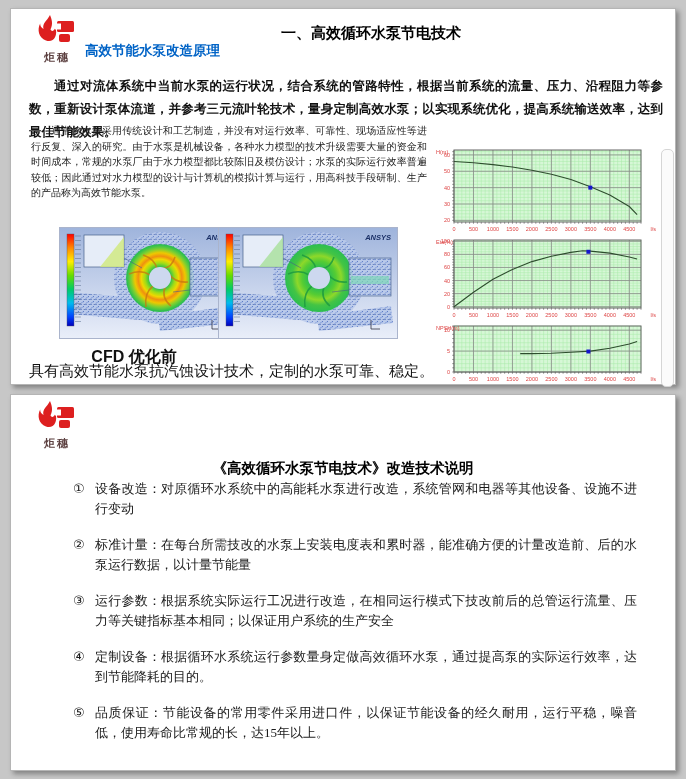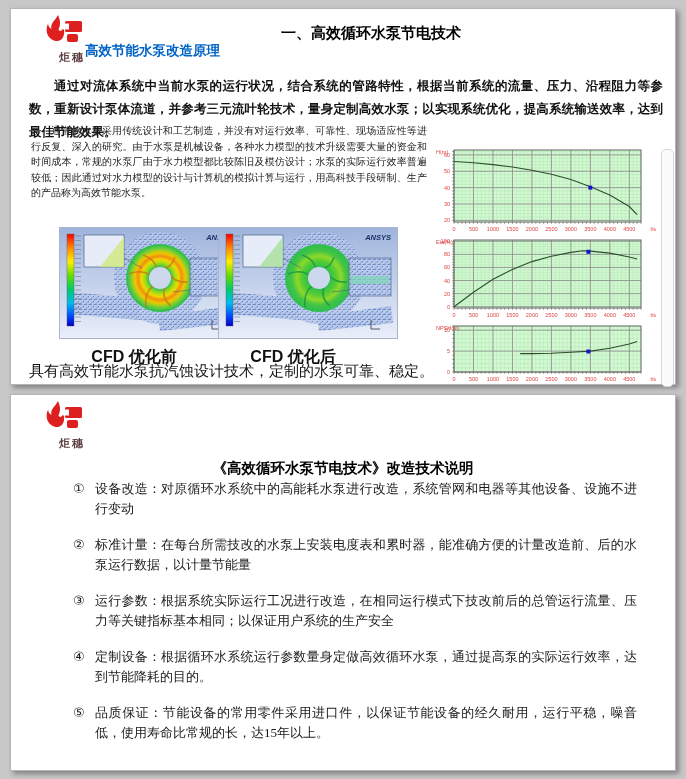--- a/index.html
+++ b/index.html
@@ -12,21 +12,21 @@
   }
   .slide{
     position:absolute;left:10px;width:666px;height:377px;
     background:#ffffff;border:1px solid #b5b5b5;
     box-shadow:3px 3px 5px rgba(0,0,0,.35);
     box-sizing:border-box;
   }
   #slide1{top:8px;}
   #slide2{top:394px;}
 
-  .logo{position:absolute;left:18px;top:5px;width:56px;text-align:right;}
+  .logo{position:absolute;left:18px;top:5px;width:56px;text-align:center;}
   .logo .logo-cn{font-size:11px;font-weight:bold;color:#5c4040;letter-spacing:2px;margin-top:-2px;}
 
   .s1-title{position:absolute;left:0;right:0;top:15px;text-align:center;
     transform:translateX(28px);font-size:15px;font-weight:bold;color:#000;}
   .s1-heading{position:absolute;left:74px;top:33px;font-size:13.5px;font-weight:bold;color:#0063c6;}
   .s1-intro{position:absolute;left:18px;right:12px;top:66px;
     font-size:12.5px;font-weight:bold;line-height:1.85;text-align:justify;text-indent:2em;}
   .s1-body{position:absolute;left:20px;top:114px;width:396px;
     font-size:10px;line-height:1.55;text-align:justify;text-indent:2em;color:#222;}
   .figures{position:absolute;left:48px;top:218px;display:flex;gap:9px;}
@@ -230,21 +230,20 @@
         <line x1="64" y1="30" x2="82" y2="40" stroke="#45608a" stroke-width="0.6"></line>
         <rect x="130" y="30" width="42" height="38" fill="url(#spkA)" stroke="#45608a" stroke-width="0.7" opacity="0.9"></rect>
         <rect x="132" y="48" width="38" height="8" fill="#7fd8b8" opacity="0.7"></rect>
         <line x1="130" y1="62" x2="113" y2="64" stroke="#45608a" stroke-width="0.6"></line>
         <text x="172" y="12" text-anchor="end" font-size="7.5" font-weight="bold" font-style="italic" fill="#1a2f66">ANSYS</text>
         <g stroke="#334" stroke-width="0.8">
           <line x1="152" y1="101" x2="152" y2="92"></line>
             <line x1="152" y1="101" x2="161" y2="101"></line>
         </g>
       </svg>
-      <figcaption class="caption">CFD 优化后</figcaption>
     </figure>
   </div>
 
   <div class="s1-footer">具有高效节能水泵抗汽蚀设计技术，定制的水泵可靠、稳定。</div>
 
   <div class="charts-panel">
     <svg id="chart-head" width="222" height="88">
         <rect x="19" y="5" width="187" height="72" fill="#d6f7d6"></rect>
         <line x1="19" y1="5" x2="19" y2="77" stroke="#a8eaa8" stroke-width="0.5"></line>
         <line x1="22.895833333333332" y1="5" x2="22.895833333333332" y2="77" stroke="#a8eaa8" stroke-width="0.5"></line>

